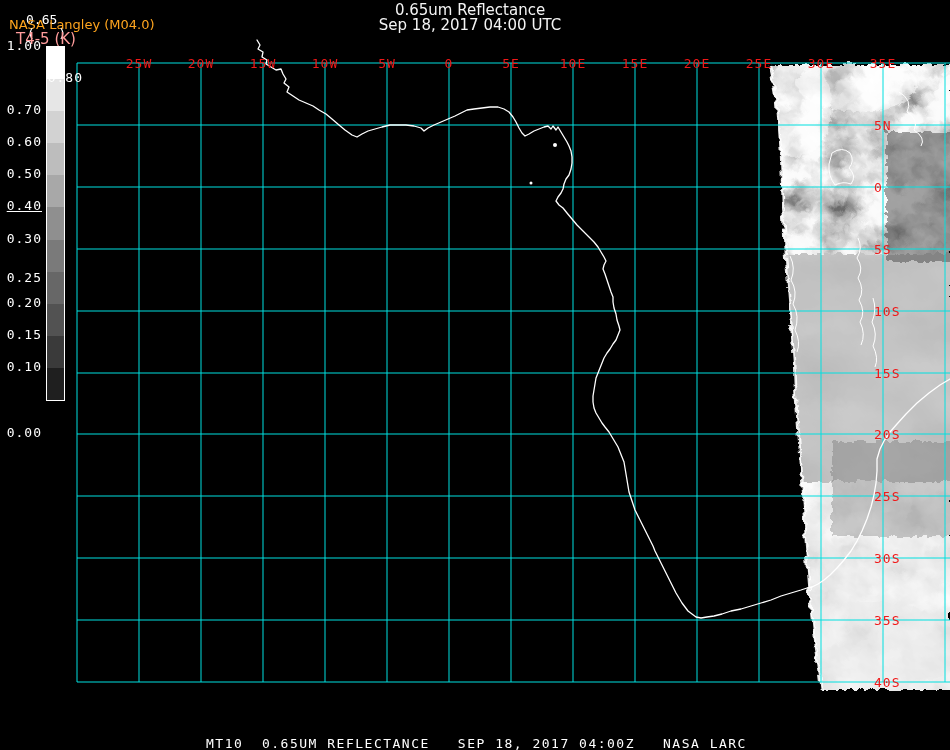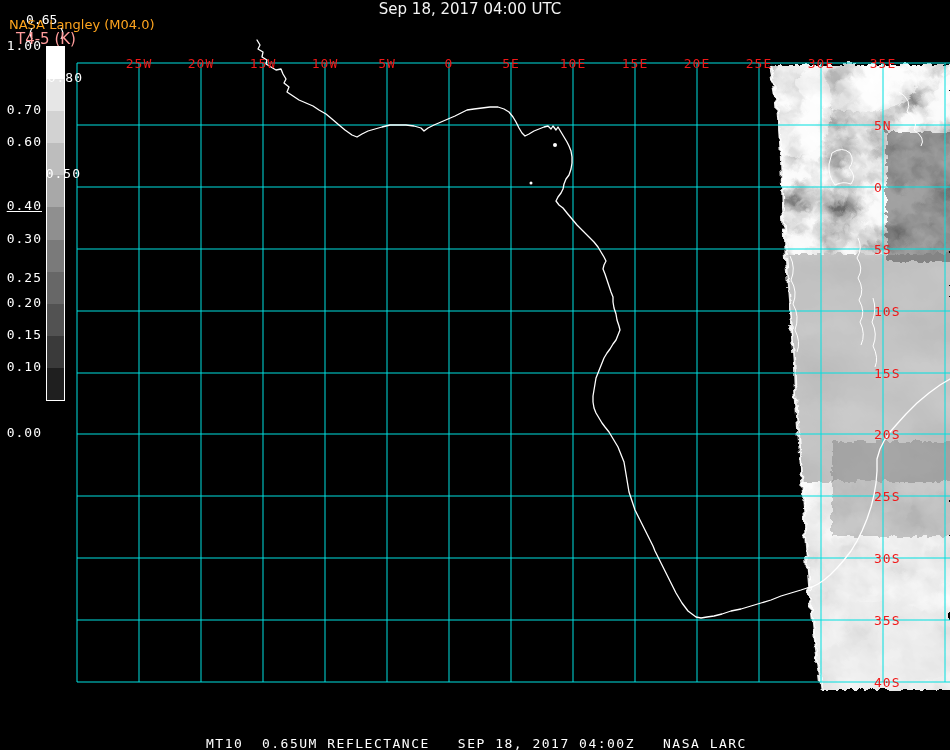--- a/index.html
+++ b/index.html
@@ -147,35 +147,36 @@
         <text x="874" y="378" fill="#f01818" text-anchor="start">15S</text>
         <text x="874" y="439" fill="#f01818" text-anchor="start">20S</text>
         <text x="874" y="501" fill="#f01818" text-anchor="start">25S</text>
         <text x="874" y="563" fill="#f01818" text-anchor="start">30S</text>
         <text x="874" y="625" fill="#f01818" text-anchor="start">35S</text>
         <text x="874" y="687" fill="#f01818" text-anchor="start">40S</text>
       </g>
   </svg>
 
   <div class="abs title-block">
+    <div class="title-line1">0.65um Reflectance</div>
     <div class="title-line2">Sep 18, 2017 04:00 UTC</div>
   </div>
 
   <span class="abs credit credit-product">0.65</span>
   <span class="abs credit credit-source" id="credit-source" style="color: rgb(255, 165, 30);">NASA Langley (M04.0)</span>
   <span class="abs credit credit-units">(   )</span>
   <span class="abs credit credit-aux" id="credit-aux" style="color: rgb(255, 156, 156);">T4-5 (K)</span>
 
   <div class="abs cbar" id="cbar" style="background: linear-gradient(rgb(255, 255, 255) 0%, rgb(255, 255, 255) 9.09%, rgb(230, 230, 230) 9.09%, rgb(230, 230, 230) 18.18%, rgb(210, 210, 210) 18.18%, rgb(210, 210, 210) 27.27%, rgb(189, 189, 189) 27.27%, rgb(189, 189, 189) 36.36%, rgb(168, 168, 168) 36.36%, rgb(168, 168, 168) 45.45%, rgb(143, 143, 143) 45.45%, rgb(143, 143, 143) 54.55%, rgb(122, 122, 122) 54.55%, rgb(122, 122, 122) 63.64%, rgb(103, 103, 103) 63.64%, rgb(103, 103, 103) 72.73%, rgb(82, 82, 82) 72.73%, rgb(82, 82, 82) 81.82%, rgb(58, 58, 58) 81.82%, rgb(58, 58, 58) 90.91%, rgb(31, 31, 31) 90.91%, rgb(31, 31, 31) 100%);"></div>
   <div id="cbar-labels">
       <span class="cbar-label" style="top: 39px;">1.00</span>
       <span class="cbar-label" style="top: 71.0909px; padding-left: 41px;">0.80</span>
       <span class="cbar-label" style="top: 103.182px;">0.70</span>
       <span class="cbar-label" style="top: 135.273px;">0.60</span>
-      <span class="cbar-label" style="top: 167.364px; padding-left: 39px;">0.50</span>
+      <span class="cbar-label" style="top: 167.364px;">0.50</span>
       <span class="cbar-label" style="top: 199.455px; text-decoration: underline;">0.40</span>
       <span class="cbar-label" style="top: 231.545px;">0.30</span>
       <span class="cbar-label" style="top: 271px;">0.25</span>
       <span class="cbar-label" style="top: 295.727px;">0.20</span>
       <span class="cbar-label" style="top: 327.818px;">0.15</span>
       <span class="cbar-label" style="top: 359.909px;">0.10</span>
       <span class="cbar-label" style="top: 406px; margin-top: 20px;">0.00</span>
     </div>
 
   <div class="abs footer">MT10  0.65UM REFLECTANCE   SEP 18, 2017 04:00Z   NASA LARC</div>

